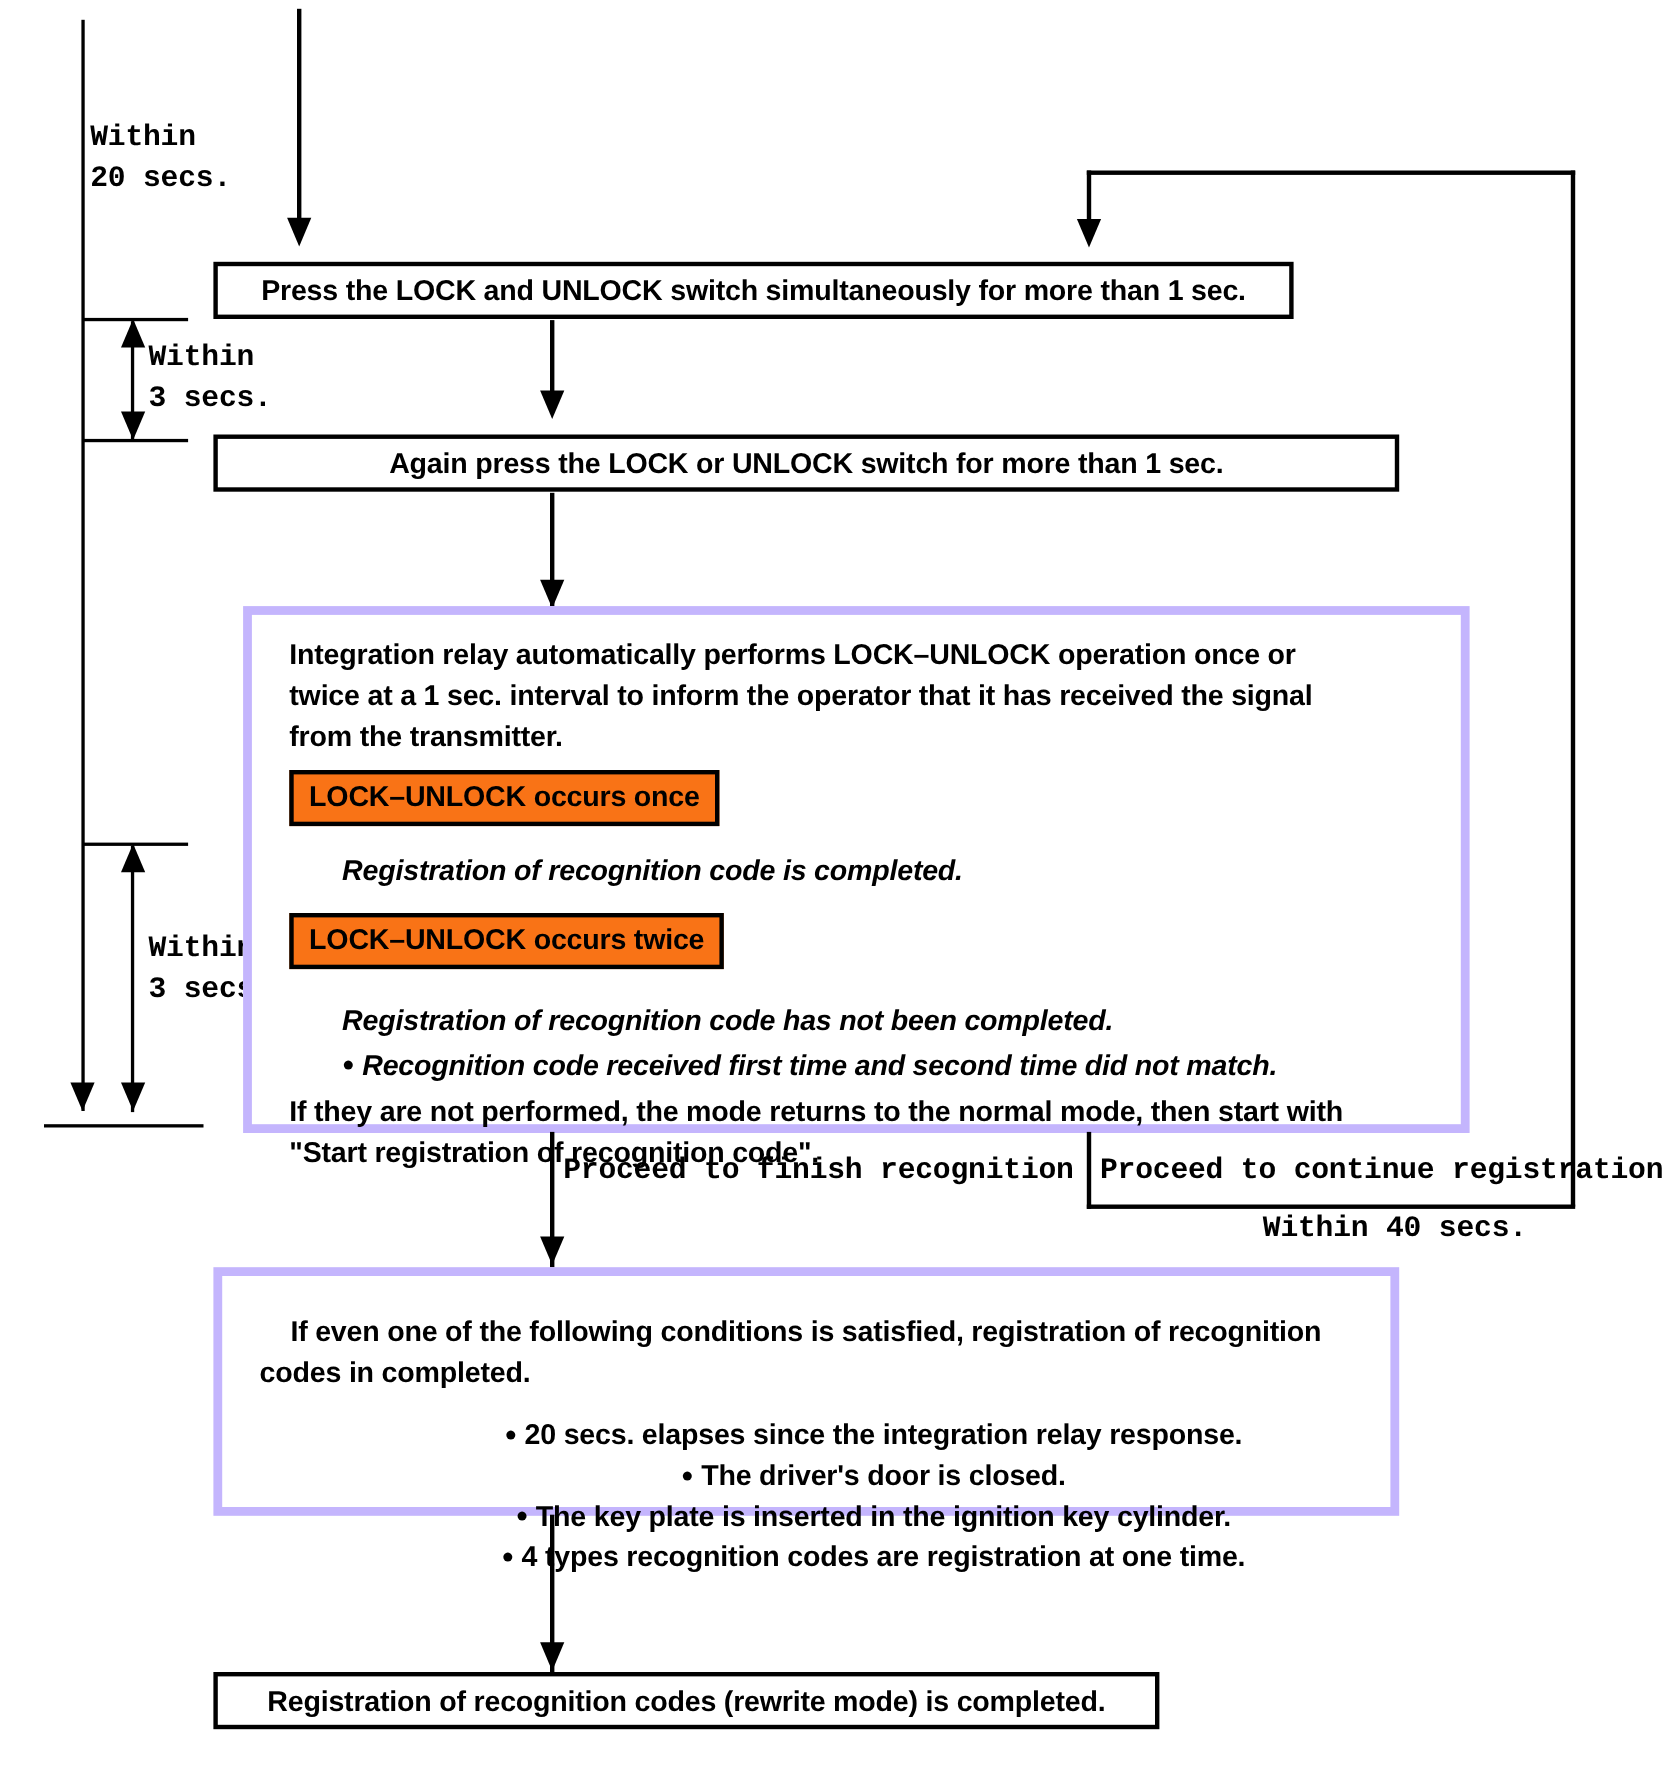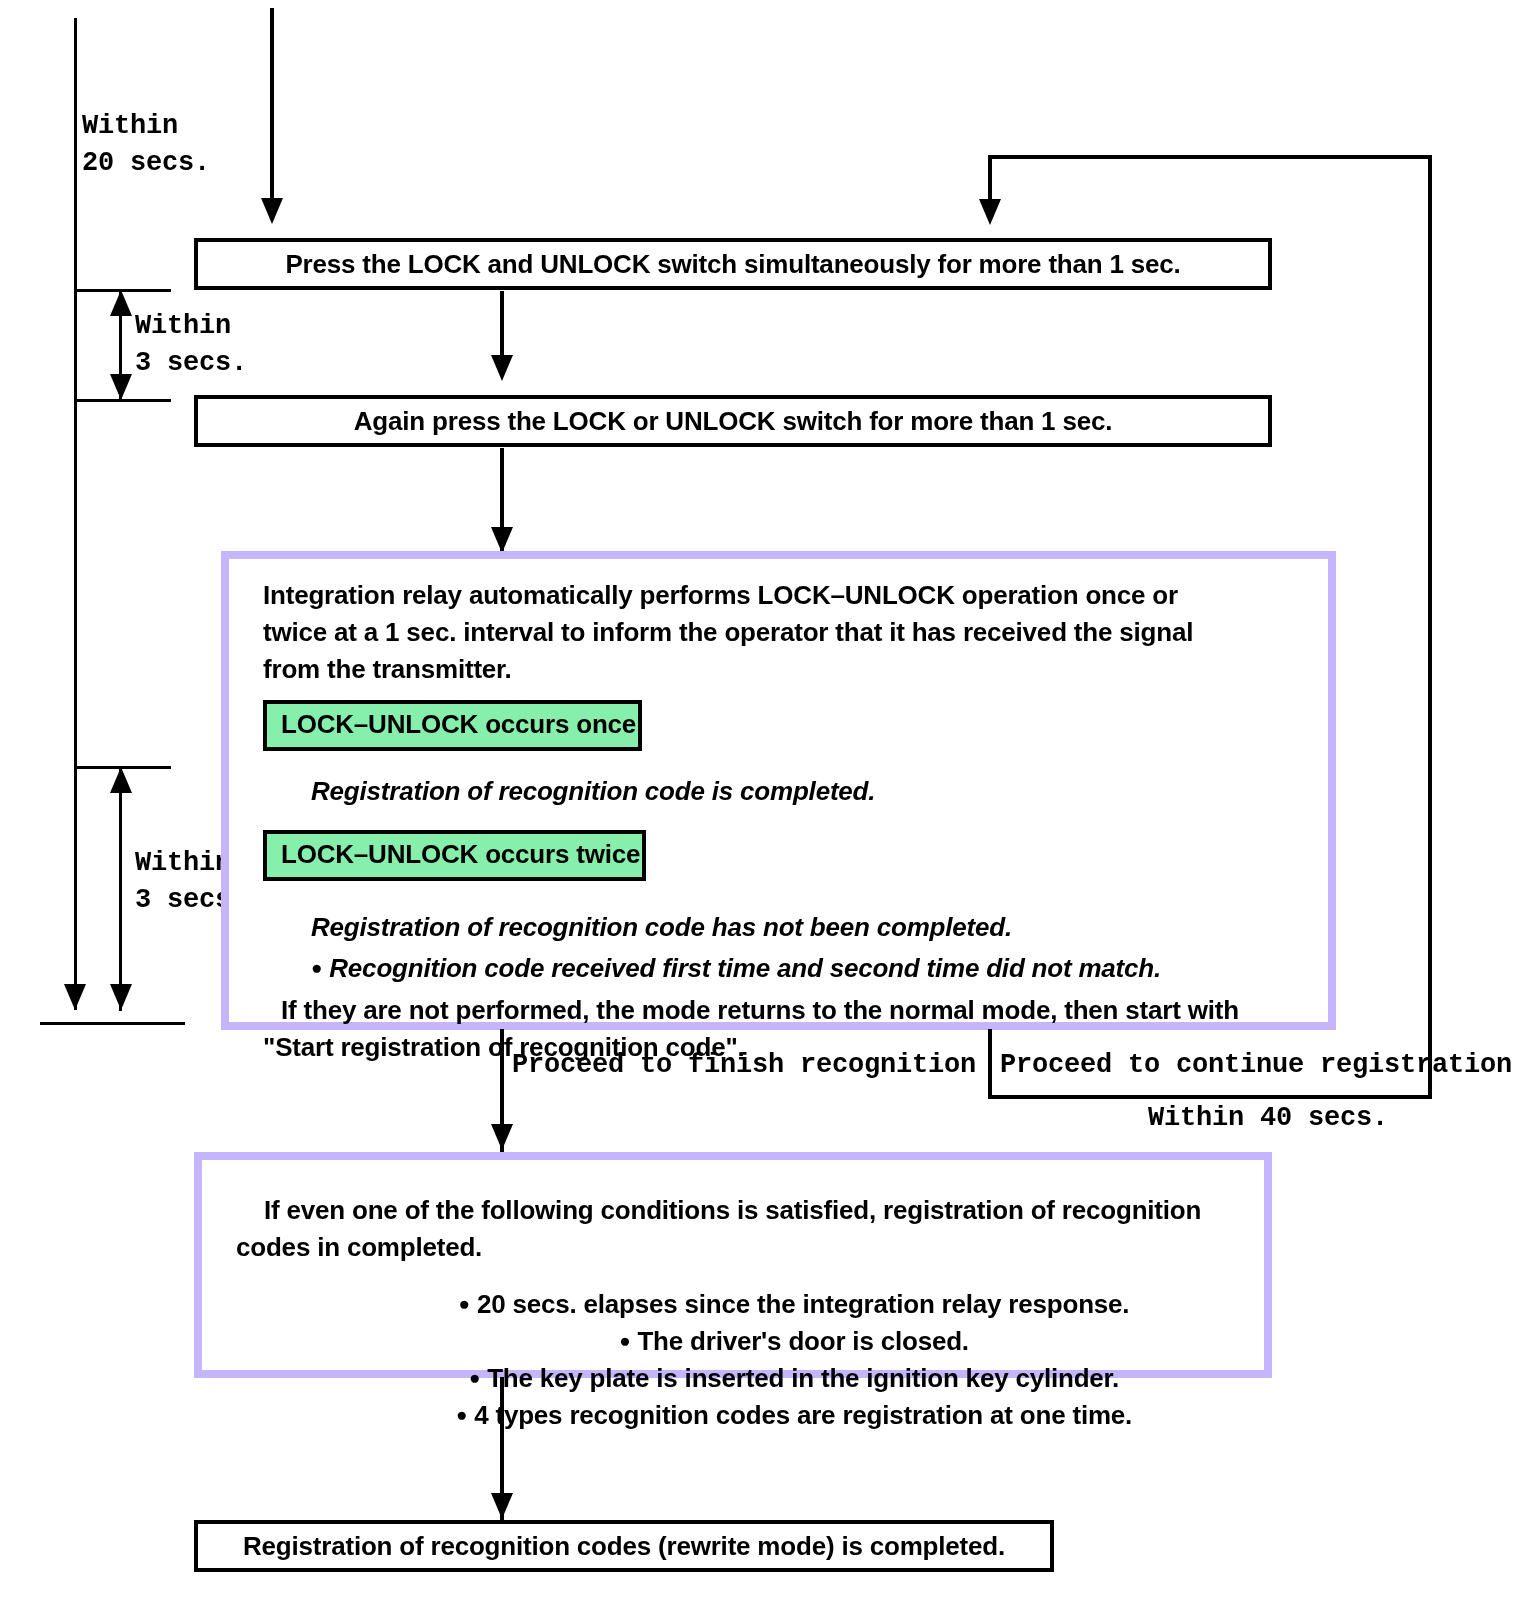--- a/index.html
+++ b/index.html
@@ -76,23 +76,23 @@
     box-sizing: border-box;
     border: 8px solid #c4b5fd;
     background: #fff;
     font-size: 26px;
     font-weight: 700;
     letter-spacing: -0.2px;
   }
   .innerbox {
     box-sizing: border-box;
     border: 4px solid #000;
-    background: #86efac;
+    background: #f97316;
     display: inline-block;
-    padding: 5px 2px 7px 14px;
+    padding: 5px 14px 7px 14px;
     font-size: 26px;
     font-weight: 700;
     letter-spacing: -0.2px;
     white-space: nowrap;
   }
   .lbl {
     position: absolute;
     font-size: 27px;
     font-weight: 700;
     letter-spacing: -0.2px;
@@ -162,21 +162,21 @@
   <div class="thin-hline" style="left:40px; top:1022px; width:145px;"></div>
 
   <div class="vline" style="left:270px; top:8px; height:205px;"></div>
   <div class="arrow-down" style="left:261px; top:198px;"></div>
 
   <div class="hline" style="left:988px; top:155px; width:444px;"></div>
   <div class="vline" style="left:1428px; top:155px; height:942px;"></div>
   <div class="vline" style="left:988px; top:155px; height:60px;"></div>
   <div class="arrow-down" style="left:979px; top:199px;"></div>
 
-  <div class="pbox" style="left:194px; top:238px; width:1078px; height:52px;">
+  <div class="pbox" style="left:194px; top:238px; width:982px; height:52px;">
     <span>Press the LOCK and UNLOCK switch simultaneously for more than 1 sec.</span>
   </div>
 
   <div class="vline" style="left:500px; top:291px; height:78px;"></div>
   <div class="arrow-down" style="left:491px; top:355px;"></div>
 
   <div class="pbox" style="left:194px; top:395px; width:1078px; height:52px;">
     <span>Again press the LOCK or UNLOCK switch for more than 1 sec.</span>
   </div>
 
@@ -195,21 +195,21 @@
     <p class="para indent1" style="margin-top:22px;">Registration of recognition code is completed.</p>
 
     <div style="margin-top:20px;">
       <span class="innerbox">LOCK–UNLOCK occurs twice</span>
     </div>
 
     <p class="para indent1" style="margin-top:28px;">Registration of recognition code has not been completed.</p>
 
     <p class="bullet-line indent1 dot" style="margin-top:4px;">Recognition code received first time and second time did not match.</p>
 
-    <p class="para" style="margin-top:6px;margin-left:18px;">If they are not performed, the mode returns to the normal mode, then start with</p>
+    <p class="para" style="margin-top:6px;">If they are not performed, the mode returns to the normal mode, then start with</p>
     <p class="para">"Start registration of recognition code".</p>
   </div>
 
   <div class="vline" style="left:500px; top:1029px; height:126px;"></div>
   <div class="arrow-down" style="left:491px; top:1124px;"></div>
 
   <div class="lbl" style="left:512px; top:1047px;">Proceed to finish recognition</div>
 
   <div class="vline" style="left:988px; top:1029px; height:70px;"></div>
   <div class="hline" style="left:988px; top:1095px; width:444px;"></div>

